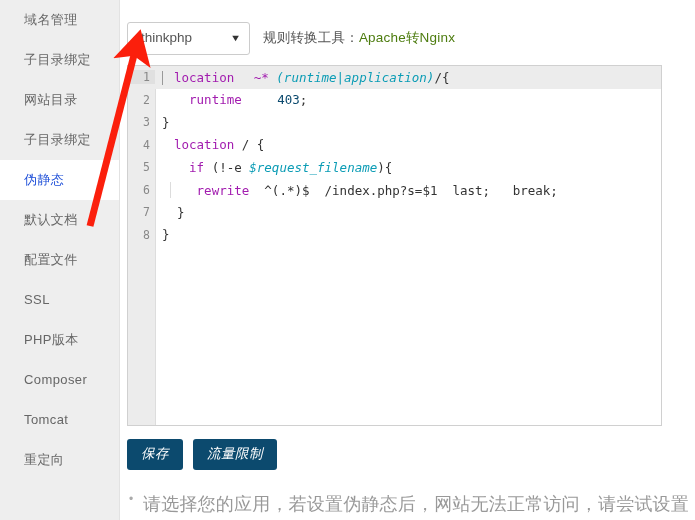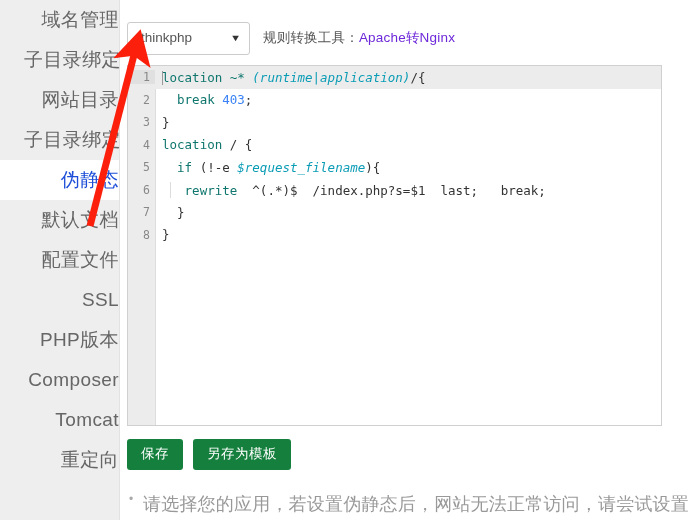--- a/index.html
+++ b/index.html
@@ -31,26 +31,25 @@
     border-right: 1px solid #e2e2e2;
     box-sizing: border-box;
     padding-top: 0px;
     position: relative;
     z-index: 1;
   }
   .side-item {
     height: 40px;
     line-height: 40px;
     padding-left: 24px;
-    font-size: 19px;
+    font-size: 13px;
     color: #666666;
     box-sizing: border-box;
     white-space: nowrap;
     letter-spacing: 0.4px;
-    text-align: right;
   }
   .side-item.active {
     background: #ffffff;
     color: #1d4ed8;
   }
 
   
   .main {
     flex: 1;
     height: 420px;
@@ -91,21 +90,21 @@
     transform: scaleX(1.25);
   }
   .tool-label {
     margin-left: 13px;
     font-size: 13.5px;
     color: #555555;
     white-space: nowrap;
     letter-spacing: 0.2px;
   }
   .tool-link {
-    color: #6d28d9;
+    color: #4d7c0f;
     text-decoration: none;
   }
 
   
   .editor {
     position: relative;
     margin: 10px 33px 0 7px;
     height: 361px;
     border: 1px solid #d0d0d0;
     background: #ffffff;
@@ -145,23 +144,23 @@
     color: #888888;
     font-size: 11.5px;
     font-family: "DejaVu Sans Mono", "Liberation Mono", monospace;
   }
   .codetext {
     padding-left: 7px;
     white-space: pre;
     color: #333333;
     position: relative;
   }
-  .tok-kw  { color: #0f766e; }
+  .tok-kw  { color: #a21caf; padding-left: 12px; }
   .tok-var { color: #0b9cb5; font-style: italic; }
-  .tok-num { color: #3b82f6; }
+  .tok-num { color: #0c4a6e; margin-left: 28px; }
   .tok-pl  { color: #333333; }
   .cursor {
     display: inline-block;
     width: 1px;
     height: 14px;
     background: #999999;
     vertical-align: -3px;
     margin-right: -1px;
   }
   .indent-guide {
@@ -173,30 +172,31 @@
     margin-right: -1px;
   }
 
   
   .btn-row {
     margin: 13px 0 0 7px;
     display: flex;
     gap: 10px;
   }
   .btn {
-    background: #15803d;
+    background: #0c4a6e;
     color: #ffffff;
     border: none;
     border-radius: 3px;
     font-size: 13.5px;
     font-family: "Liberation Sans", "DejaVu Sans", sans-serif;
     padding: 8px 14px;
     cursor: pointer;
     line-height: 1.1;
     letter-spacing: 0.5px;
+    font-style: italic;
   }
 
   
   .notes {
     margin: 22px 0 0 7px;
     list-style: none;
     padding: 0;
   }
   .note-item {
     font-size: 18px;
@@ -284,21 +284,21 @@
       <div class="gutter-bg"></div>
       <div class="code-lines">
 
         <div class="code-line active-line">
           <span class="lineno">1</span>
           <span class="codetext"><span class="cursor"></span><span class="tok-kw">location</span> <span class="tok-kw">~*</span> <span class="tok-var">(runtime|application)</span><span class="tok-pl">/{</span></span>
         </div>
 
         <div class="code-line">
           <span class="lineno">2</span>
-          <span class="codetext">  <span class="tok-kw">break</span> <span class="tok-num">403</span><span class="tok-pl">;</span></span>
+          <span class="codetext">  <span class="tok-kw">runtime</span> <span class="tok-num">403</span><span class="tok-pl">;</span></span>
         </div>
 
         <div class="code-line">
           <span class="lineno">3</span>
           <span class="codetext"><span class="tok-pl">}</span></span>
         </div>
 
         <div class="code-line">
           <span class="lineno">4</span>
           <span class="codetext"><span class="tok-kw">location</span> <span class="tok-pl">/ {</span></span>
@@ -322,21 +322,21 @@
         <div class="code-line">
           <span class="lineno">8</span>
           <span class="codetext"><span class="tok-pl">}</span></span>
         </div>
 
       </div>
     </div>
 
     <div class="btn-row">
       <button class="btn">保存</button>
-      <button class="btn">另存为模板</button>
+      <button class="btn">流量限制</button>
     </div>
 
     <ul class="notes">
       <li class="note-item">请选择您的应用，若设置伪静态后，网站无法正常访问，请尝试设置回default</li>
     </ul>
 
   </section>
 
   <svg class="arrow-overlay" viewBox="0 0 695 520" xmlns="http://www.w3.org/2000/svg">
     <defs>

